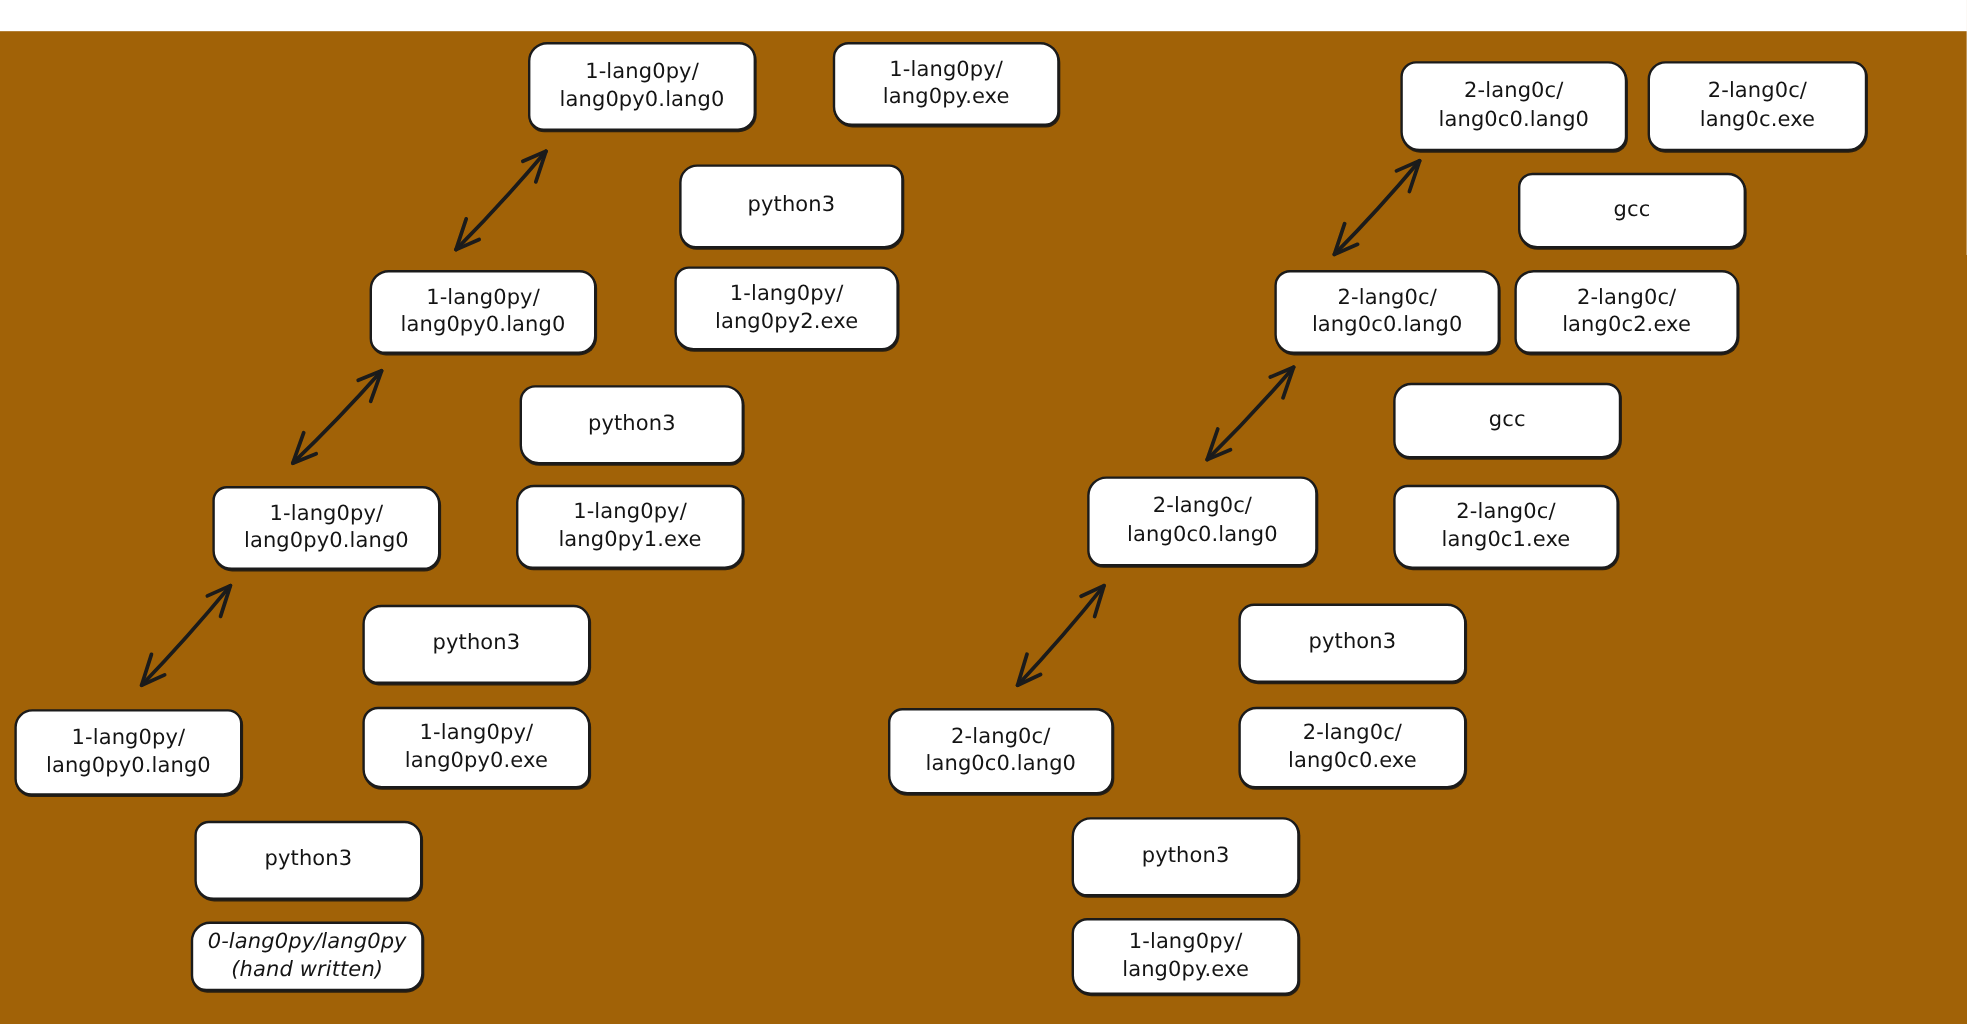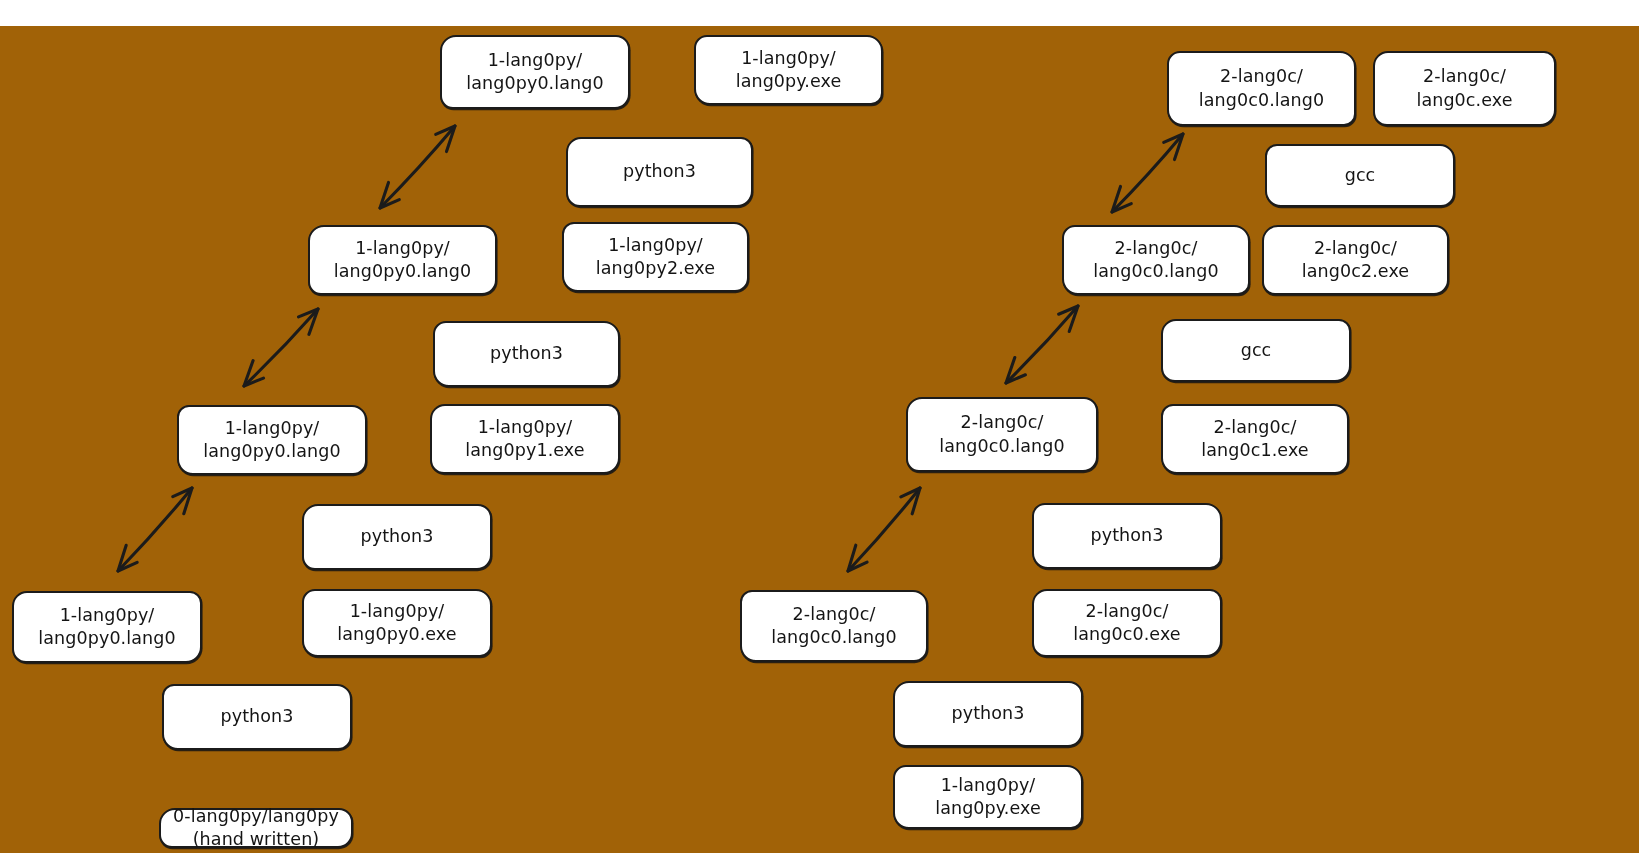--- a/index.html
+++ b/index.html
@@ -67,21 +67,21 @@
     <div class="node r3" style="left: 430px; top: 378px; width: 190px; height: 70px;">1-lang0py/
 lang0py1.exe</div>
     <div class="node r4" style="left: 177px; top: 379px; width: 190px; height: 70px;">1-lang0py/
 lang0py0.lang0</div>
     <div class="node r1" style="left: 302px; top: 478px; width: 190px; height: 66px;">python3</div>
     <div class="node r2" style="left: 302px; top: 563px; width: 190px; height: 68px;">1-lang0py/
 lang0py0.exe</div>
     <div class="node r3" style="left: 12px; top: 565px; width: 190px; height: 72px;">1-lang0py/
 lang0py0.lang0</div>
     <div class="node r4" style="left: 162px; top: 658px; width: 190px; height: 66px;">python3</div>
-    <div class="node r1" style="left: 159px; top: 782px; width: 194px; height: 40px;">0-lang0py/lang0py
+    <div class="node r1" style="left: 159px; top: 742px; width: 194px; height: 58px; font-style: italic;">0-lang0py/lang0py
 (hand written)</div>
     <div class="node r2" style="left: 1167px; top: 25px; width: 189px; height: 75px;">2-lang0c/
 lang0c0.lang0</div>
     <div class="node r3" style="left: 1373px; top: 25px; width: 183px; height: 75px;">2-lang0c/
 lang0c.exe</div>
     <div class="node r4" style="left: 1265px; top: 118px; width: 190px; height: 63px;">gcc</div>
     <div class="node r1" style="left: 1262px; top: 199px; width: 187px; height: 70px;">2-lang0c/
 lang0c2.exe</div>
     <div class="node r2" style="left: 1062px; top: 199px; width: 188px; height: 70px;">2-lang0c/
 lang0c0.lang0</div>

